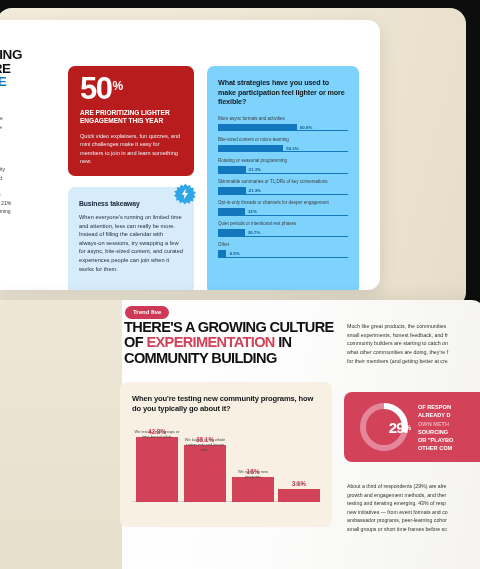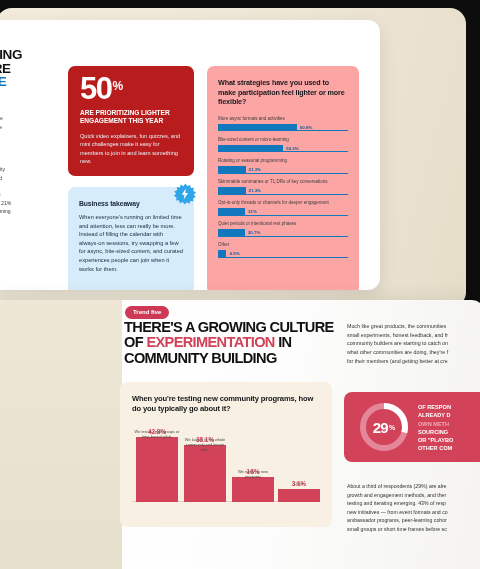--- a/index.html
+++ b/index.html
@@ -80,21 +80,21 @@
   .takeaway p { font-size: 5.7px; line-height: 8.6px; color:#1d2b40; margin-top: 6px; }
   .bolt-badge {
     position: absolute; left: 186px; top: 163px;
     width: 22px; height: 22px; z-index: 5;
   }
 
   
   .survey {
     position: absolute; left: 219px; top: 46px;
     width: 152px; height: 228px;
-    background: #fca5a5; border-radius: 7px;
+    background: #7dd3fc; border-radius: 7px;
     padding: 12px 11px 0 11px;
   }
   .survey h3 {
     font-size: 7.2px; font-weight: 800; line-height: 9.6px;
     color:#16181c; letter-spacing: -.1px;
   }
   .survey-rows { margin-top: 9px; }
   .srow { margin-bottom: 5.5px; }
   .srow-label { font-size: 4.5px; line-height: 6.1px; color:#3d3d3d; margin-bottom: 2px; }
   .track {
@@ -145,21 +145,21 @@
 
   
   .callout {
     position:absolute; left:352px; top:92px;
     width:160px; height:70px;
     background:#D24259; border-radius:8px;
     overflow:hidden;
   }
   .donut-wrap { position:absolute; left:14px; top:9px; width:52px; height:52px; }
   .donut-label {
-    position:absolute; left:0; top:0; width:52px; height:52px;
+    position:absolute; left:16px; top:0; width:52px; height:52px;
     display:flex; align-items:center; justify-content:center;
     color:#fff; font-weight:800;
   }
   .donut-num { font-size:15px; letter-spacing:-.8px; }
   .donut-pct { font-size:7px; vertical-align:4px; margin-left:1px; }
   .callout-text {
     position:absolute; left:74px; top:11px; width:95px;
     font-size:5.6px; line-height:8.3px; font-weight:800;
     color:#fff; text-transform:uppercase; white-space:nowrap;
   }

